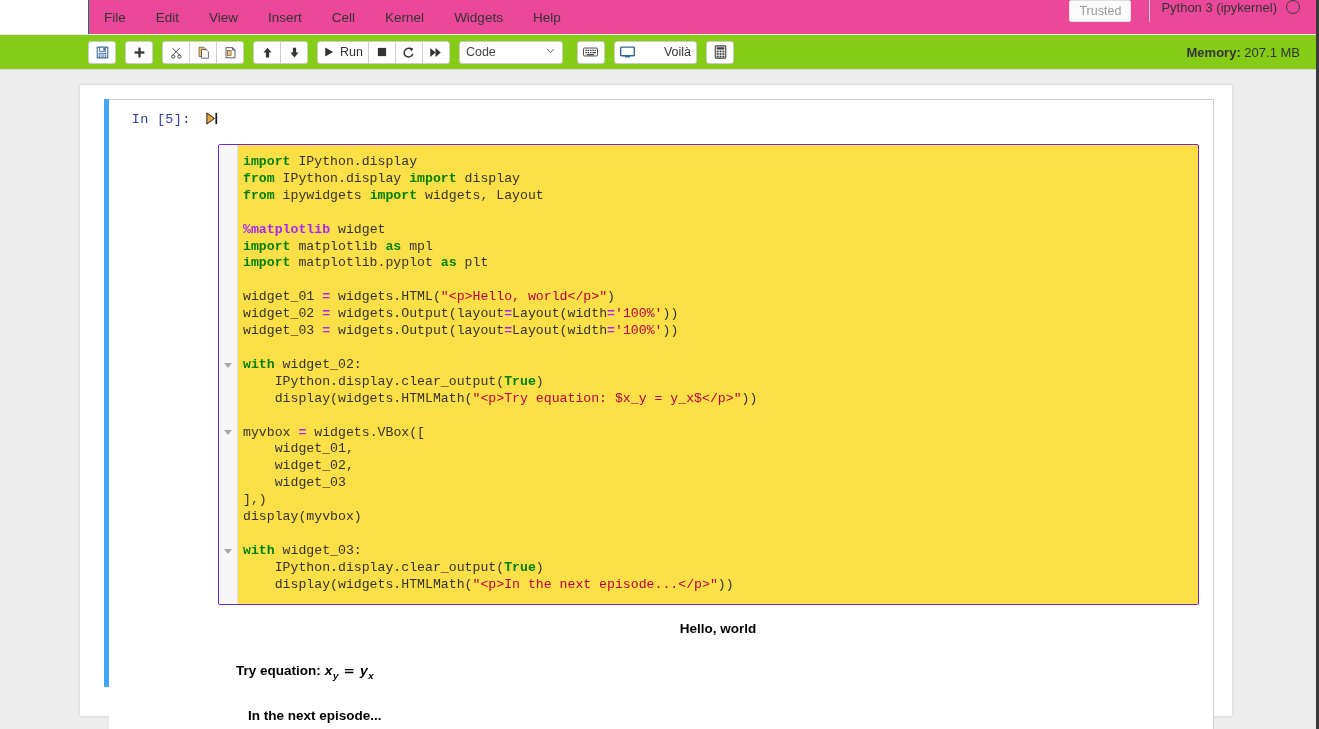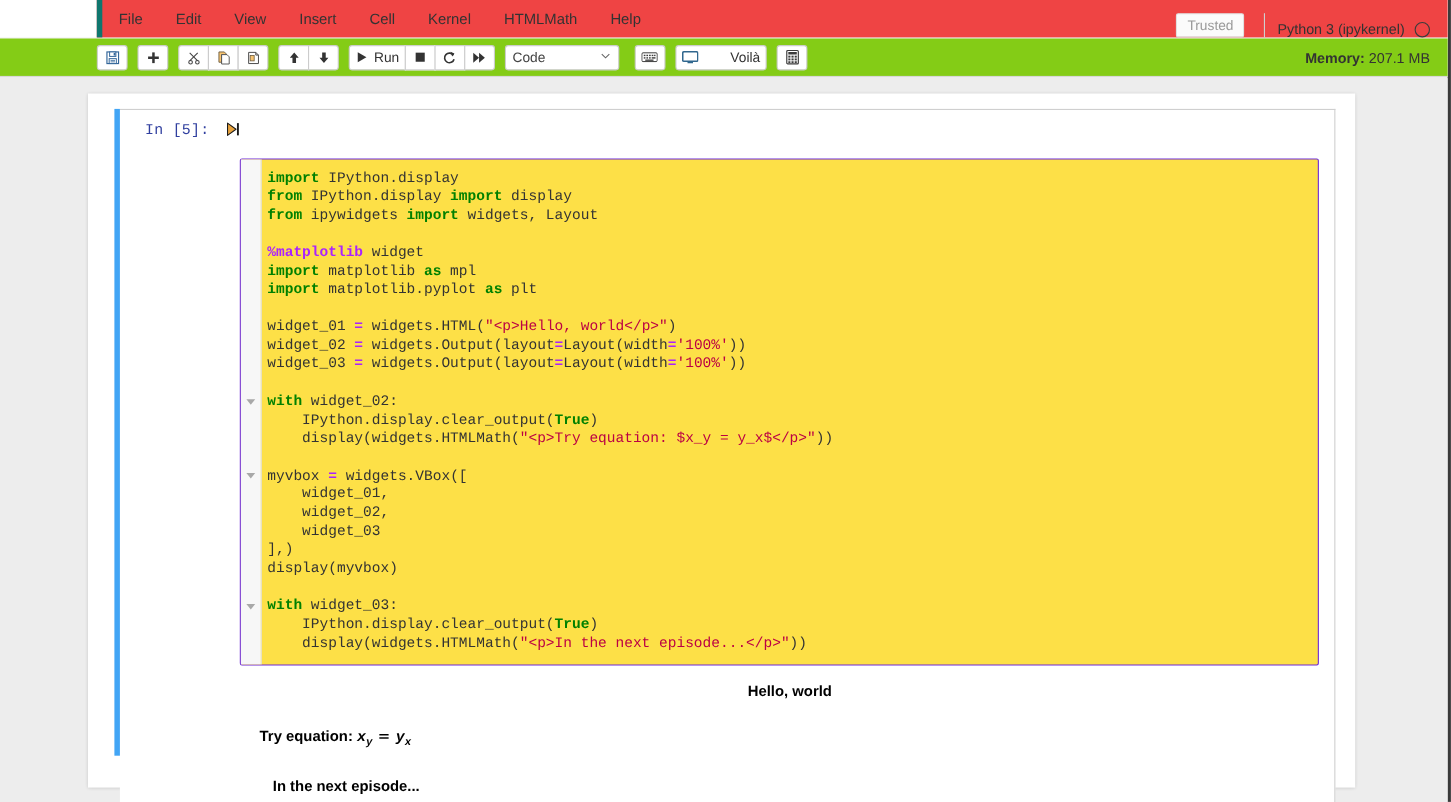--- a/index.html
+++ b/index.html
@@ -35,34 +35,34 @@
     height: 35px;
     background: #ffffff;
     display: flex;
     align-items: center;
     box-sizing: border-box;
     border-bottom: 1px solid #e7e7e7;
   }
   #menu-left-pad { width: 88px; height: 100%; background:#ffffff; }
   #menu-items {
     display: flex; align-items: center; height: 100%;
-    background: #ef4444;
+    background: #ec4899;
     flex: 1 1 auto;
-    border-left: 5px solid #0f766e;
+    border-left: 1px solid #0f766e;
   }
   .menu-item {
     font-size: 13.5px;
     color: #333333;
     padding: 0 15px;
     line-height: 35px;
     cursor: pointer;
     white-space: nowrap;
   }
   #menu-right {
-    display: flex; align-items: flex-end; height: 100%;
+    display: flex; align-items: flex-start; height: 100%;
     margin-left: auto;
     padding-right: 16px;
     gap: 0px;
   }
   #trusted-badge {
     font-size: 12.5px;
     color: #9a9a9a;
     border: 1px solid #e0e0e0;
     border-radius: 2px;
     padding: 3px 9px;
@@ -258,21 +258,21 @@
 
     <div id="menubar-row">
       <div id="menu-left-pad"></div>
       <div id="menu-items">
         <div class="menu-item">File</div>
         <div class="menu-item">Edit</div>
         <div class="menu-item">View</div>
         <div class="menu-item">Insert</div>
         <div class="menu-item">Cell</div>
         <div class="menu-item">Kernel</div>
-        <div class="menu-item">HTMLMath</div>
+        <div class="menu-item">Widgets</div>
         <div class="menu-item">Help</div>
 
         <div id="menu-right">
           <div id="trusted-badge">Trusted</div>
           <div id="kernel-sep"></div>
           <div id="kernel-name">Python 3 (ipykernel)</div>
           <span id="kernel-indicator"></span>
         </div>
       </div>
     </div>

